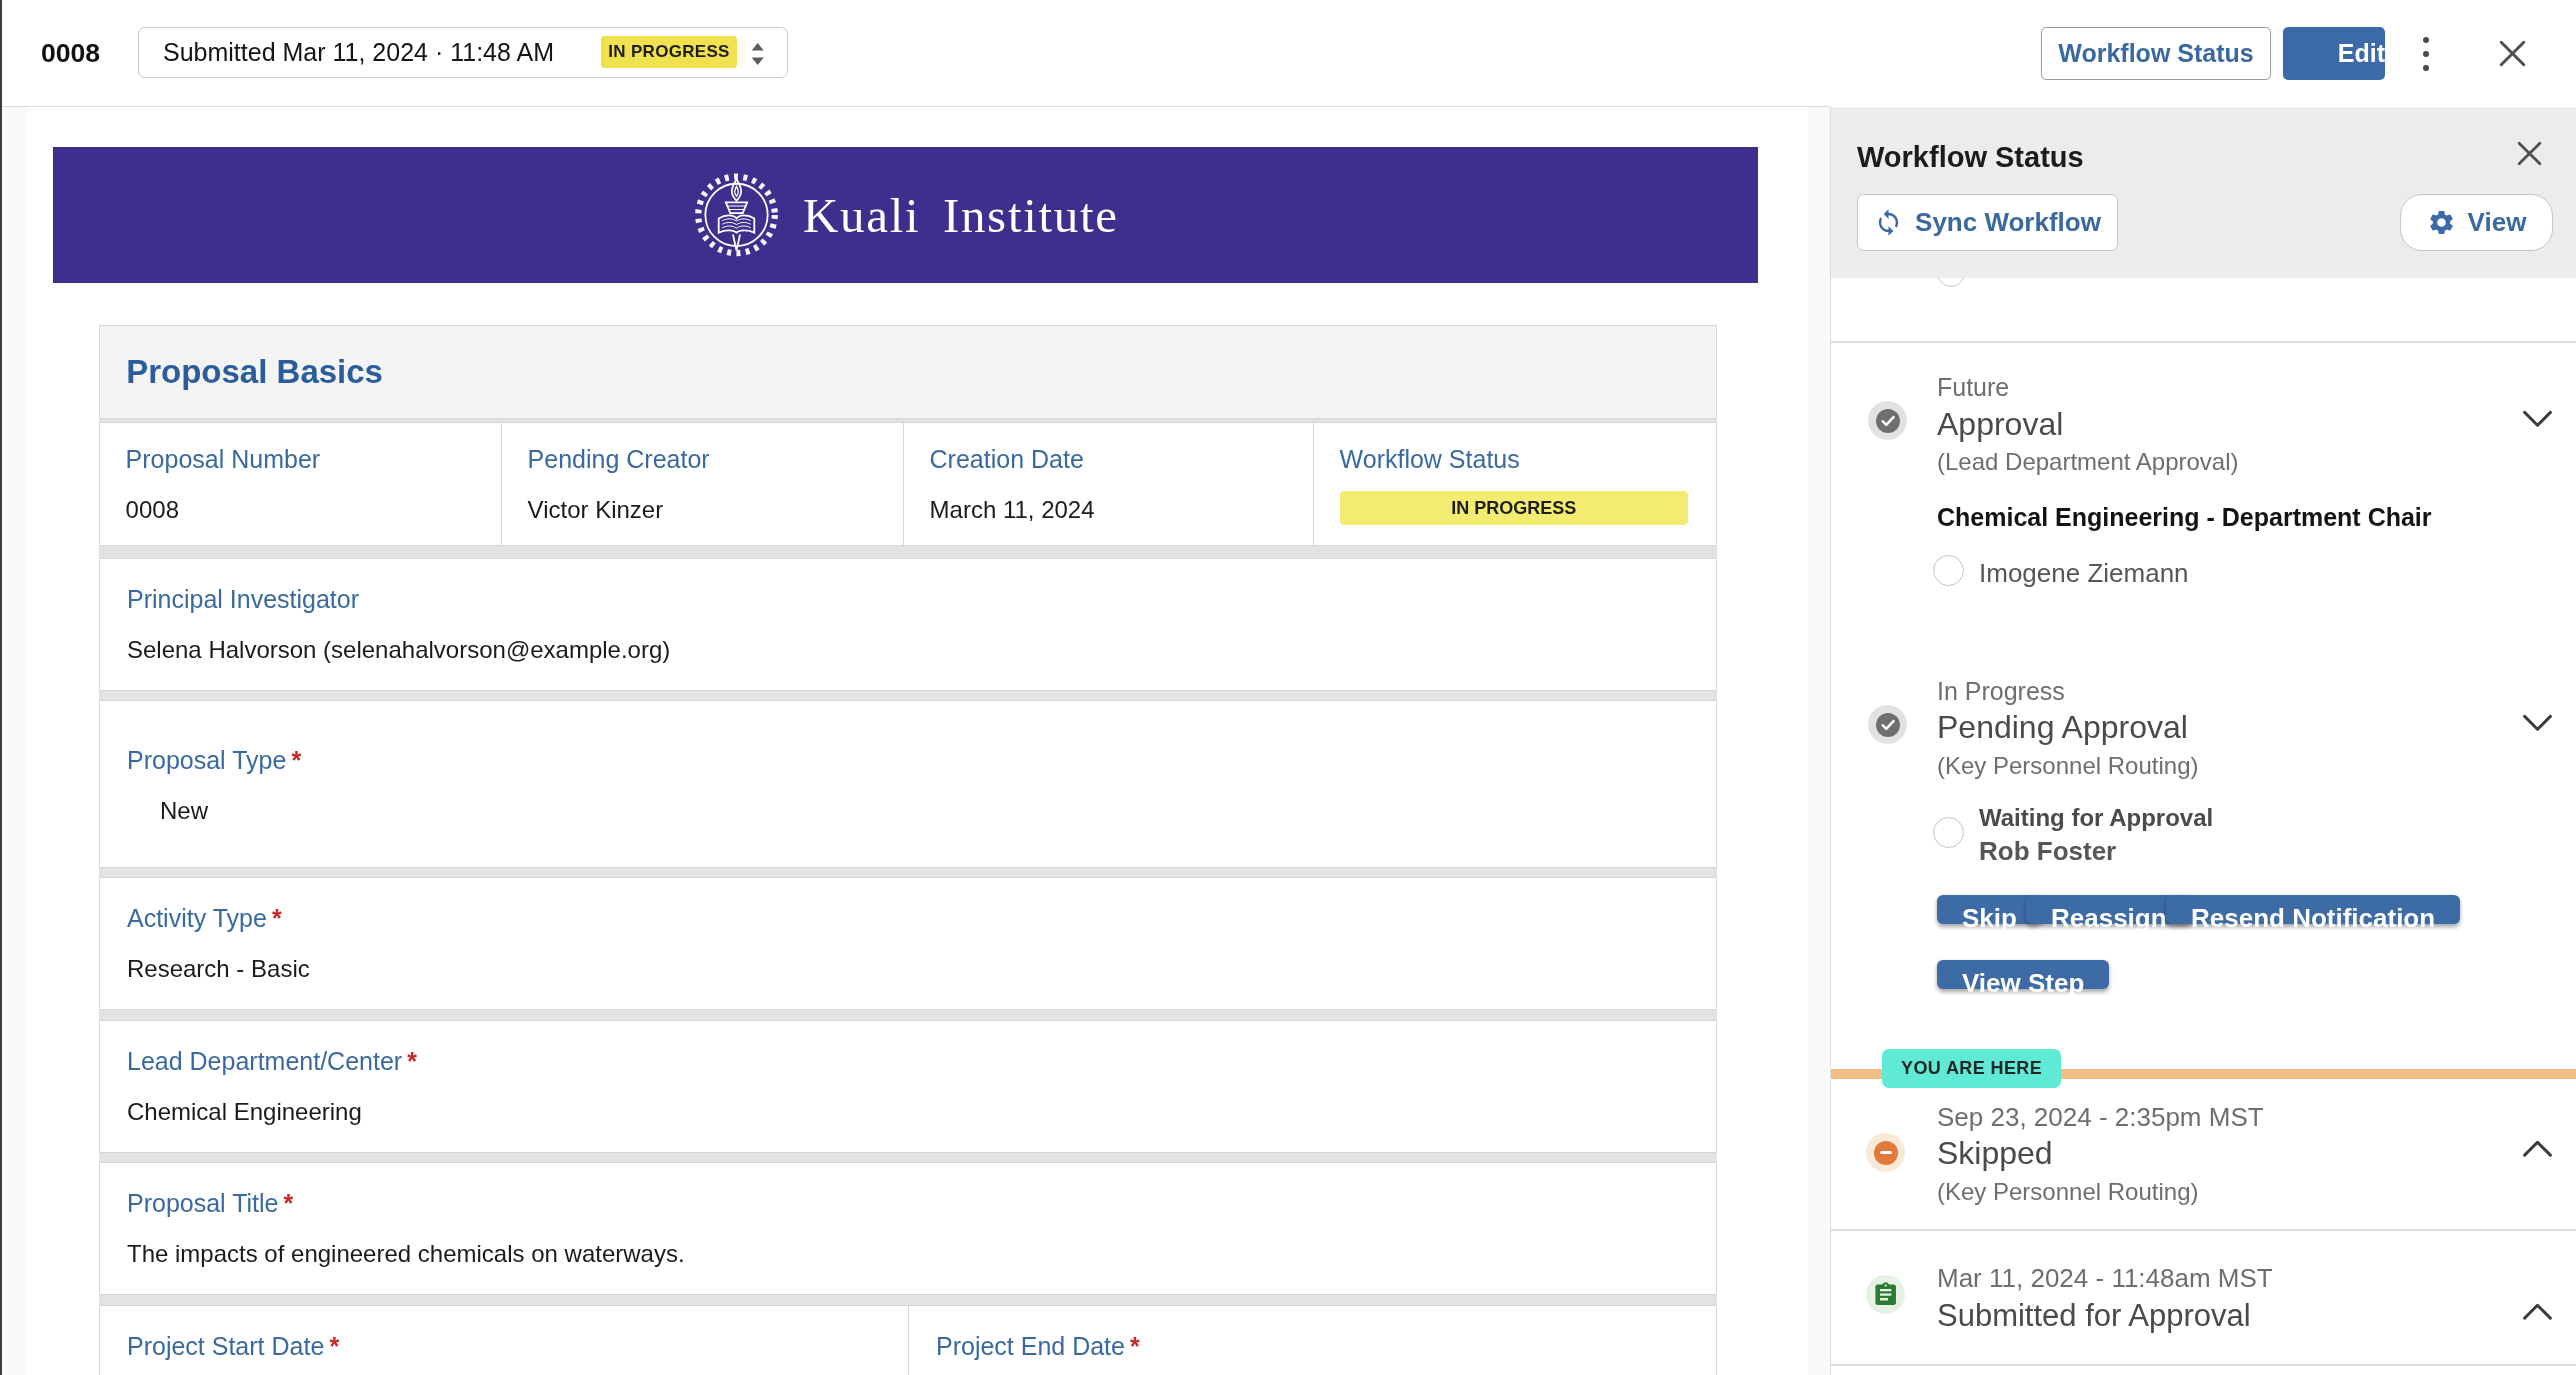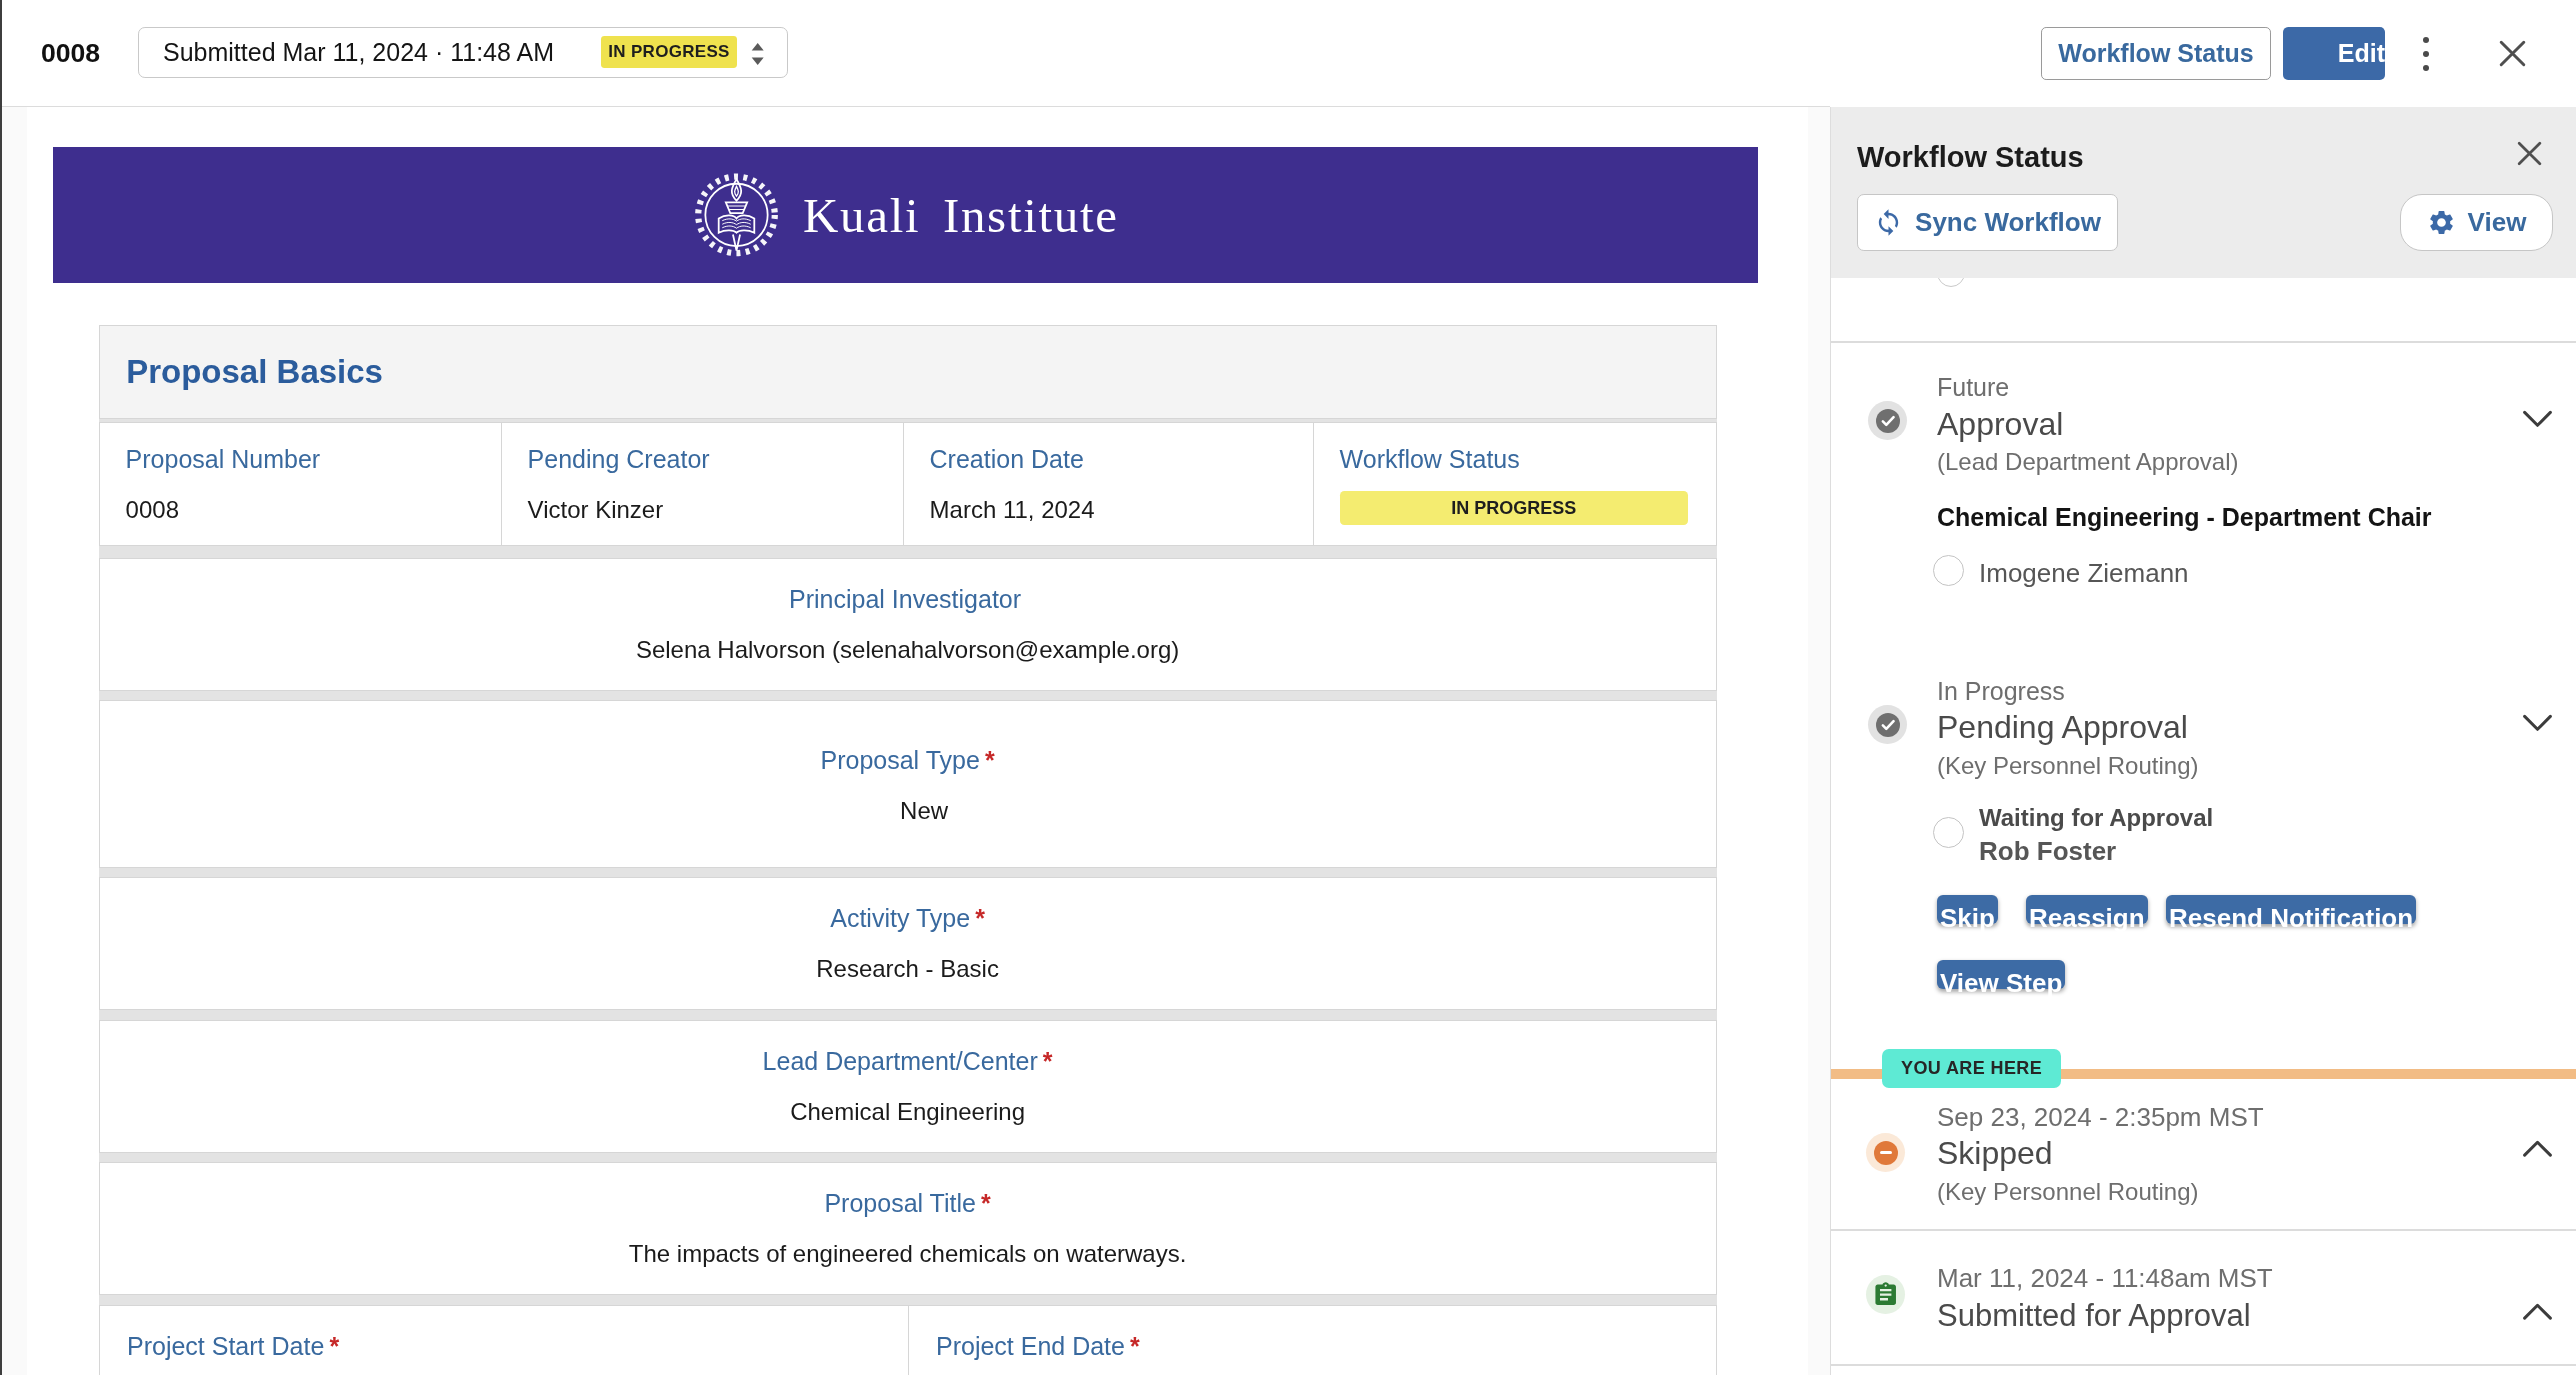--- a/index.html
+++ b/index.html
@@ -32,21 +32,21 @@
   .pb-wrap{margin:42px 91px 0 72px;background:#e3e3e3;}
   .pb-header{height:94px;background:#f4f4f4;border:0.9px solid #d6d6d6;box-sizing:border-box;margin-bottom:2.6px;position:relative;}
   .pb-title{position:absolute;left:26.6px;top:0;height:92px;line-height:92px;font-size:33px;font-weight:bold;color:#2b5c9c;}
   .pb-row1{height:124px;background:#fff;border:0.9px solid #d6d6d6;box-sizing:border-box;margin-bottom:12px;display:grid;grid-template-columns:1fr 1fr 1.02fr 1fr;}
   .pb-cell{padding:22px 26px 0 26px;border-right:0.9px solid #d6d6d6;}
   .pb-cell:last-child{border-right:none;}
   .flabel{font-size:25px;color:#39699e;}
   .flabel .star{color:#c62828;font-weight:bold;margin-left:5.1px;}
   .fvalue{font-size:24px;color:#1b1b1b;margin-top:22px;}
   .cell-badge{margin-top:17px;margin-right:1.7px;height:34px;line-height:34px;background:#f4ec70;border-radius:4.3px;text-align:center;font-size:18px;font-weight:bold;color:#1e1e1e;}
-  .fieldbox{min-height:130px;background:#fff;border:0.9px solid #d6d6d6;box-sizing:border-box;margin-bottom:9.4px;padding:26px 27.4px;text-align:center;}
+  .fieldbox{min-height:130px;background:#fff;border:0.9px solid #d6d6d6;box-sizing:border-box;margin-bottom:9.4px;padding:26px 27.4px;}
   .fieldbox .fvalue.indent{margin-left:33px;}
   .datesbox{height:139px;background:#fff;border:0.9px solid #d6d6d6;box-sizing:border-box;display:grid;grid-template-columns:1fr 1fr;margin-bottom:0;}
   .datecol{padding:26px 27.4px;}
   .datecol + .datecol{border-left:0.9px solid #d6d6d6;}
 
   
   .panel{position:absolute;left:1830px;top:107px;width:746px;height:1269px;background:#fff;border-left:0.9px solid #ddd;box-sizing:border-box;}
   .panel-sliver{position:absolute;left:106px;top:152px;width:26px;height:26px;border:1.7px solid #c9c9c9;border-radius:50%;background:#fff;z-index:1;}
   .panel-header{position:absolute;left:0;top:0;width:100%;height:171px;background:#ececec;z-index:2;}
   .panel-title{position:absolute;left:26px;top:34px;font-size:29px;font-weight:bold;color:#1c1c1c;}
@@ -61,21 +61,21 @@
   .minus-circle{width:24px;height:24px;border-radius:50%;background:#e0793a;display:flex;align-items:center;justify-content:center;}
   .minus-circle i{width:12px;height:3.4px;background:#fff;border-radius:1.7px;}
   .meta{position:absolute;left:106px;font-size:25px;color:#6e6e6e;white-space:nowrap;}
   .step-title{position:absolute;left:106px;font-size:32px;font-weight:500;color:#4a4a4a;white-space:nowrap;}
   .step-sub{position:absolute;left:106px;font-size:24px;color:#6e6e6e;white-space:nowrap;}
   .step-group{position:absolute;left:106px;font-size:25px;font-weight:bold;color:#141414;white-space:nowrap;}
   .radio{position:absolute;width:29px;height:29px;border:1.7px solid #c4c4c4;border-radius:50%;background:#fff;}
   .person-name{position:absolute;font-size:26px;color:#565656;white-space:nowrap;}
   .person-status{position:absolute;font-size:24px;font-weight:bold;color:#4a4a4a;white-space:nowrap;}
   .chev{position:absolute;left:691px;cursor:pointer;}
-  .pbtn{position:absolute;height:29px;padding:0 3px;background:#3d6ba5;border-radius:6px;color:#fff;font-size:26px;font-weight:bold;line-height:47px;text-align:center;box-shadow:0 2.6px 4.3px rgba(0,0,0,.35);cursor:pointer;white-space:nowrap;}
+  .pbtn{position:absolute;height:29px;padding:0 25px;background:#3d6ba5;border-radius:6px;color:#fff;font-size:26px;font-weight:bold;line-height:47px;text-align:center;box-shadow:0 2.6px 4.3px rgba(0,0,0,.35);cursor:pointer;white-space:nowrap;}
   .yah-line{position:absolute;left:0;top:962px;width:100%;height:10.3px;background:#f2bc85;}
   .yah-badge{position:absolute;left:51px;top:942px;height:39px;line-height:39px;padding:0 19px;background:#5eead4;border-radius:6.9px;font-size:18px;font-weight:bold;color:#262626;letter-spacing:0.4px;z-index:3;}
 </style>
 </head>
 <body>
 
 <div class="edge-line"></div>
 
 <div class="topbar">
   <div class="doc-number">0008</div>

